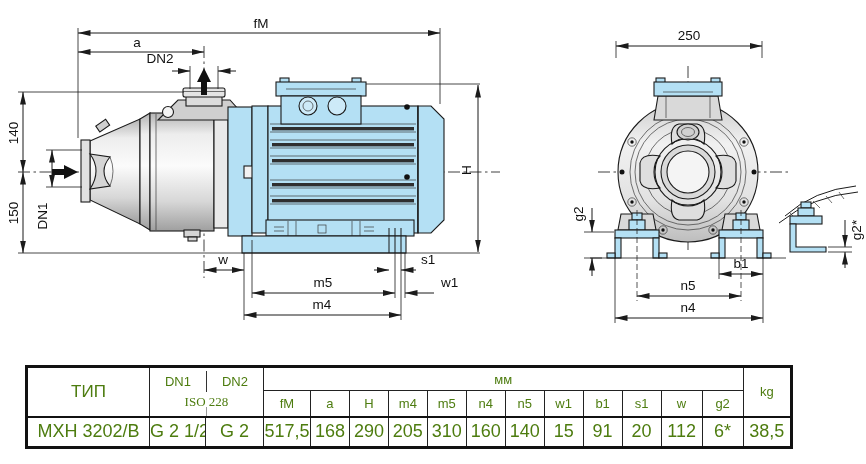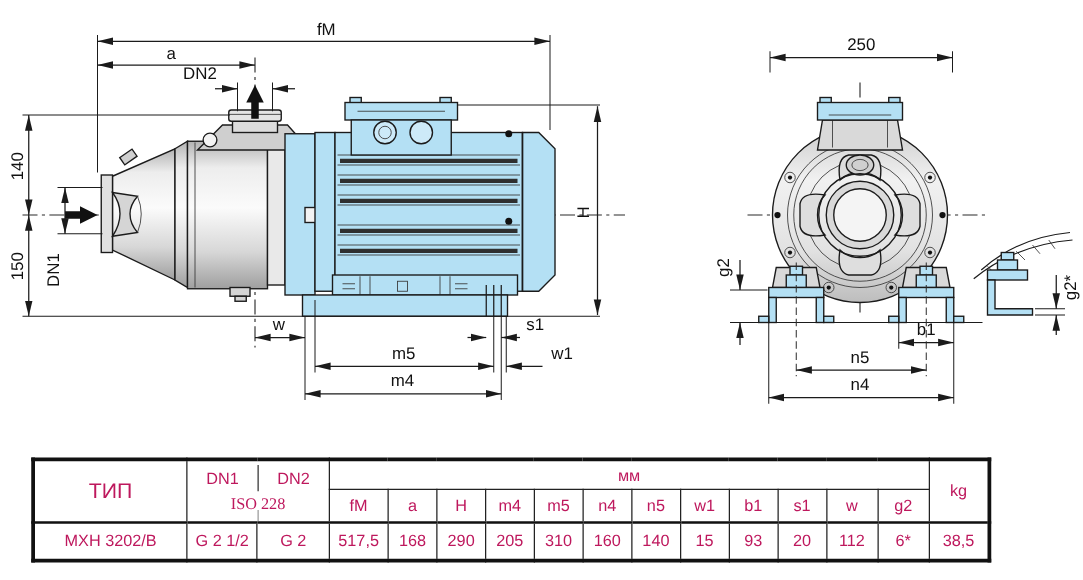--- a/index.html
+++ b/index.html
@@ -12,27 +12,27 @@
   .ext{stroke:var(--line,#1b1b1b);stroke-width:.8;fill:none;}
   .cl{stroke:#2a2a2a;stroke-width:.9;fill:none;stroke-dasharray:12 3.5 2.5 3.5;}
   .cld{stroke:#2a2a2a;stroke-width:.8;fill:none;stroke-dasharray:6 3;}
   .blue{fill:var(--motor-blue,#b4e0f4);stroke:#1b1b1b;stroke-width:1.1;}
   .gry{stroke:#1b1b1b;stroke-width:1.1;}
   .thin{stroke:#3a3a3a;stroke-width:.7;fill:none;}
   .slot{fill:var(--slot,#2f2f2f);stroke:none;}
   .blk{fill:#111;stroke:none;}
   
   .spec-table{border-collapse:collapse;table-layout:fixed;width:768px;margin:9px 0 0 25px;
-              font-size:13px;color:#be185d;}
+              font-size:13px;color:#4d7c0f;}
   .spec-table th,.spec-table td{border:1.2px solid #222;text-align:center;vertical-align:middle;
               padding:0;font-weight:normal;overflow:hidden;white-space:nowrap;}
   .spec-table{border:3px solid #111;}
   .spec-table .r1{height:24px;}
   .spec-table .r2{height:26px;}
-  .spec-table tbody td{height:28px;border-top:2.6px solid #111;font-size:13px;}
+  .spec-table tbody td{height:28px;border-top:2.6px solid #111;font-size:18px;}
   .cell-type{font-size:17px;}
   .cell-type-val{font-weight:bold;font-size:14px;}
   .dn-cell{position:relative;}
   .dnrow{display:flex;}
   .dnrow span{flex:1;line-height:21px;}
   .dnrow span:first-child{border-right:1px solid #333;}
   .iso{line-height:20px;font-family:Liberation Serif, serif;}
   .dn-tick{position:absolute;left:50%;bottom:0;height:9px;border-left:1px solid #9a9a9a;}
 </style>
 </head>
@@ -390,21 +390,21 @@
       <td>G 2 1/2</td>
       <td>G 2</td>
       <td>517,5</td>
       <td>168</td>
       <td>290</td>
       <td>205</td>
       <td>310</td>
       <td>160</td>
       <td>140</td>
       <td>15</td>
-      <td>93</td>
+      <td>91</td>
       <td>20</td>
       <td>112</td>
       <td>6*</td>
       <td>38,5</td>
     </tr>
   </tbody>
 </table>
 
 </div>
 

